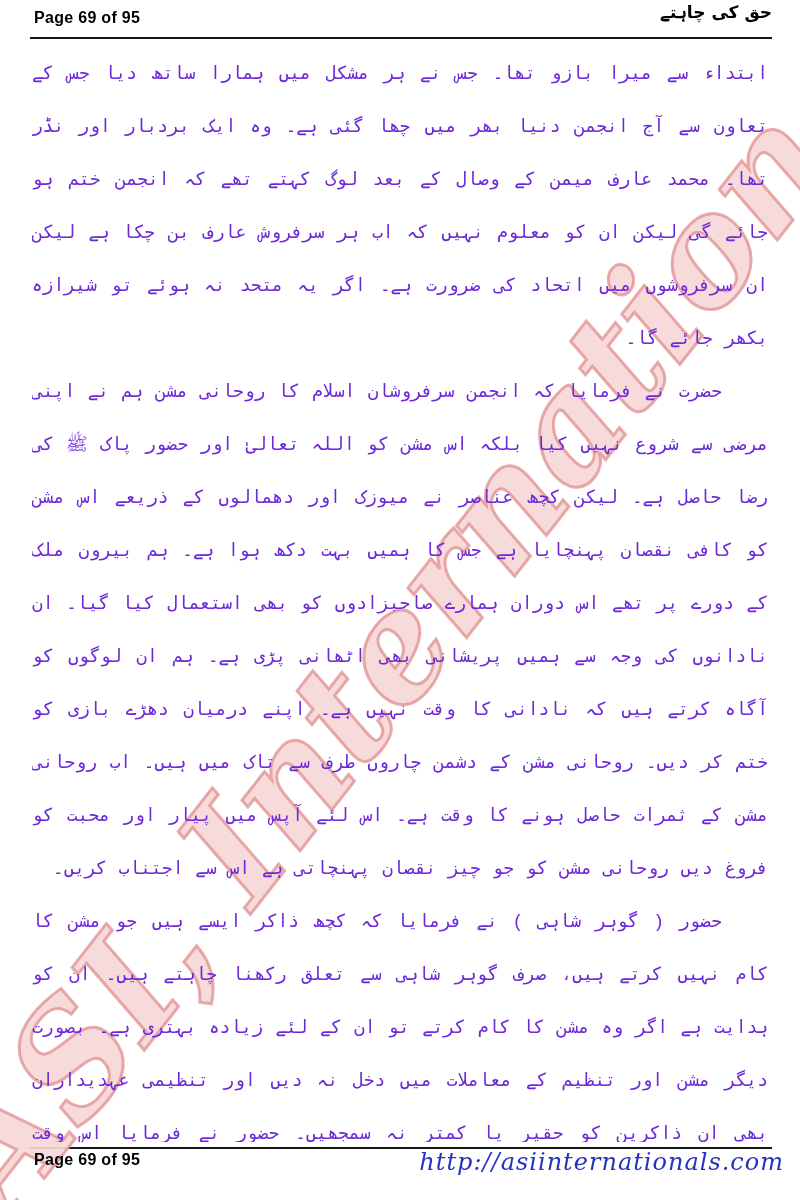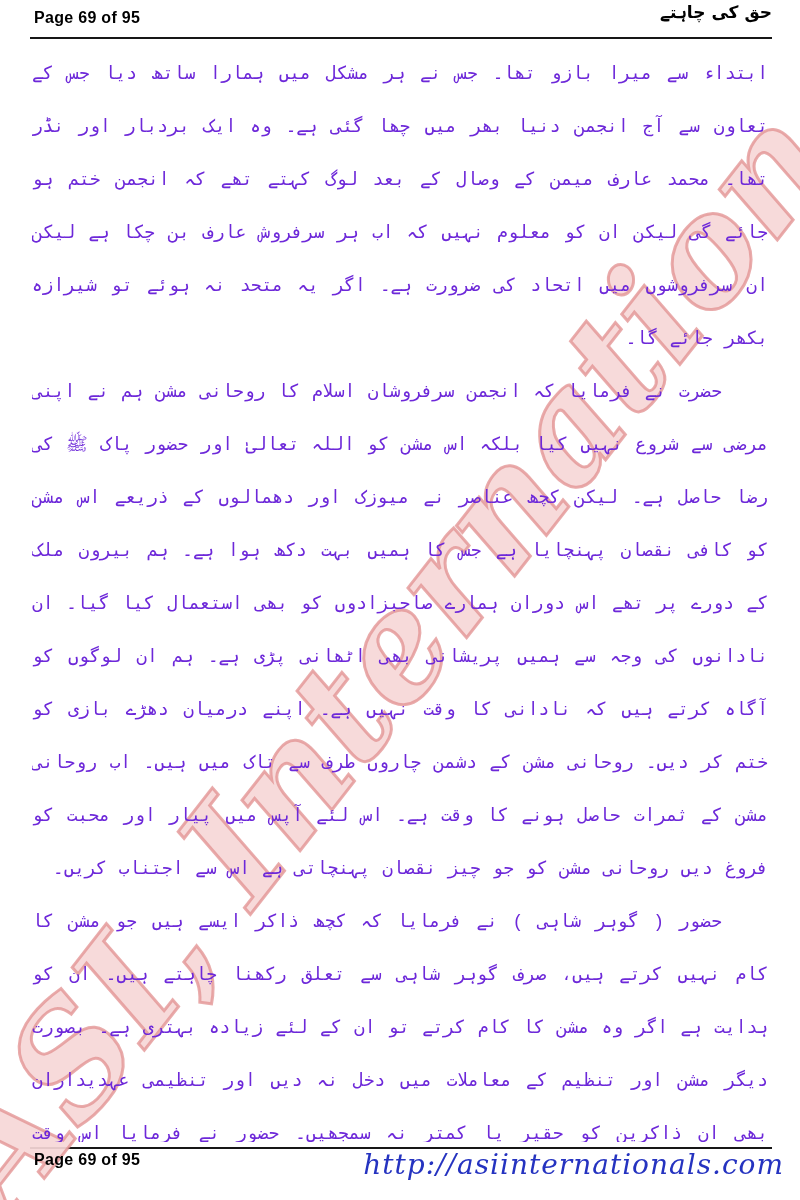--- a/index.html
+++ b/index.html
@@ -113,21 +113,21 @@
     font-size: 16px;
     color: #000000;
     letter-spacing: 0.3px;
   }
   .footer .site-url {
     position: absolute;
     right: 16px;
     top: 1px;
     font-family: "DejaVu Serif", serif;
     font-style: italic;
-    font-size: 28px;
+    font-size: 24px;
     color: #2533c0;
     text-decoration: none;
     letter-spacing: 1px;
   }
 </style>
 </head>
 <body>
 
 <div class="page">
 

